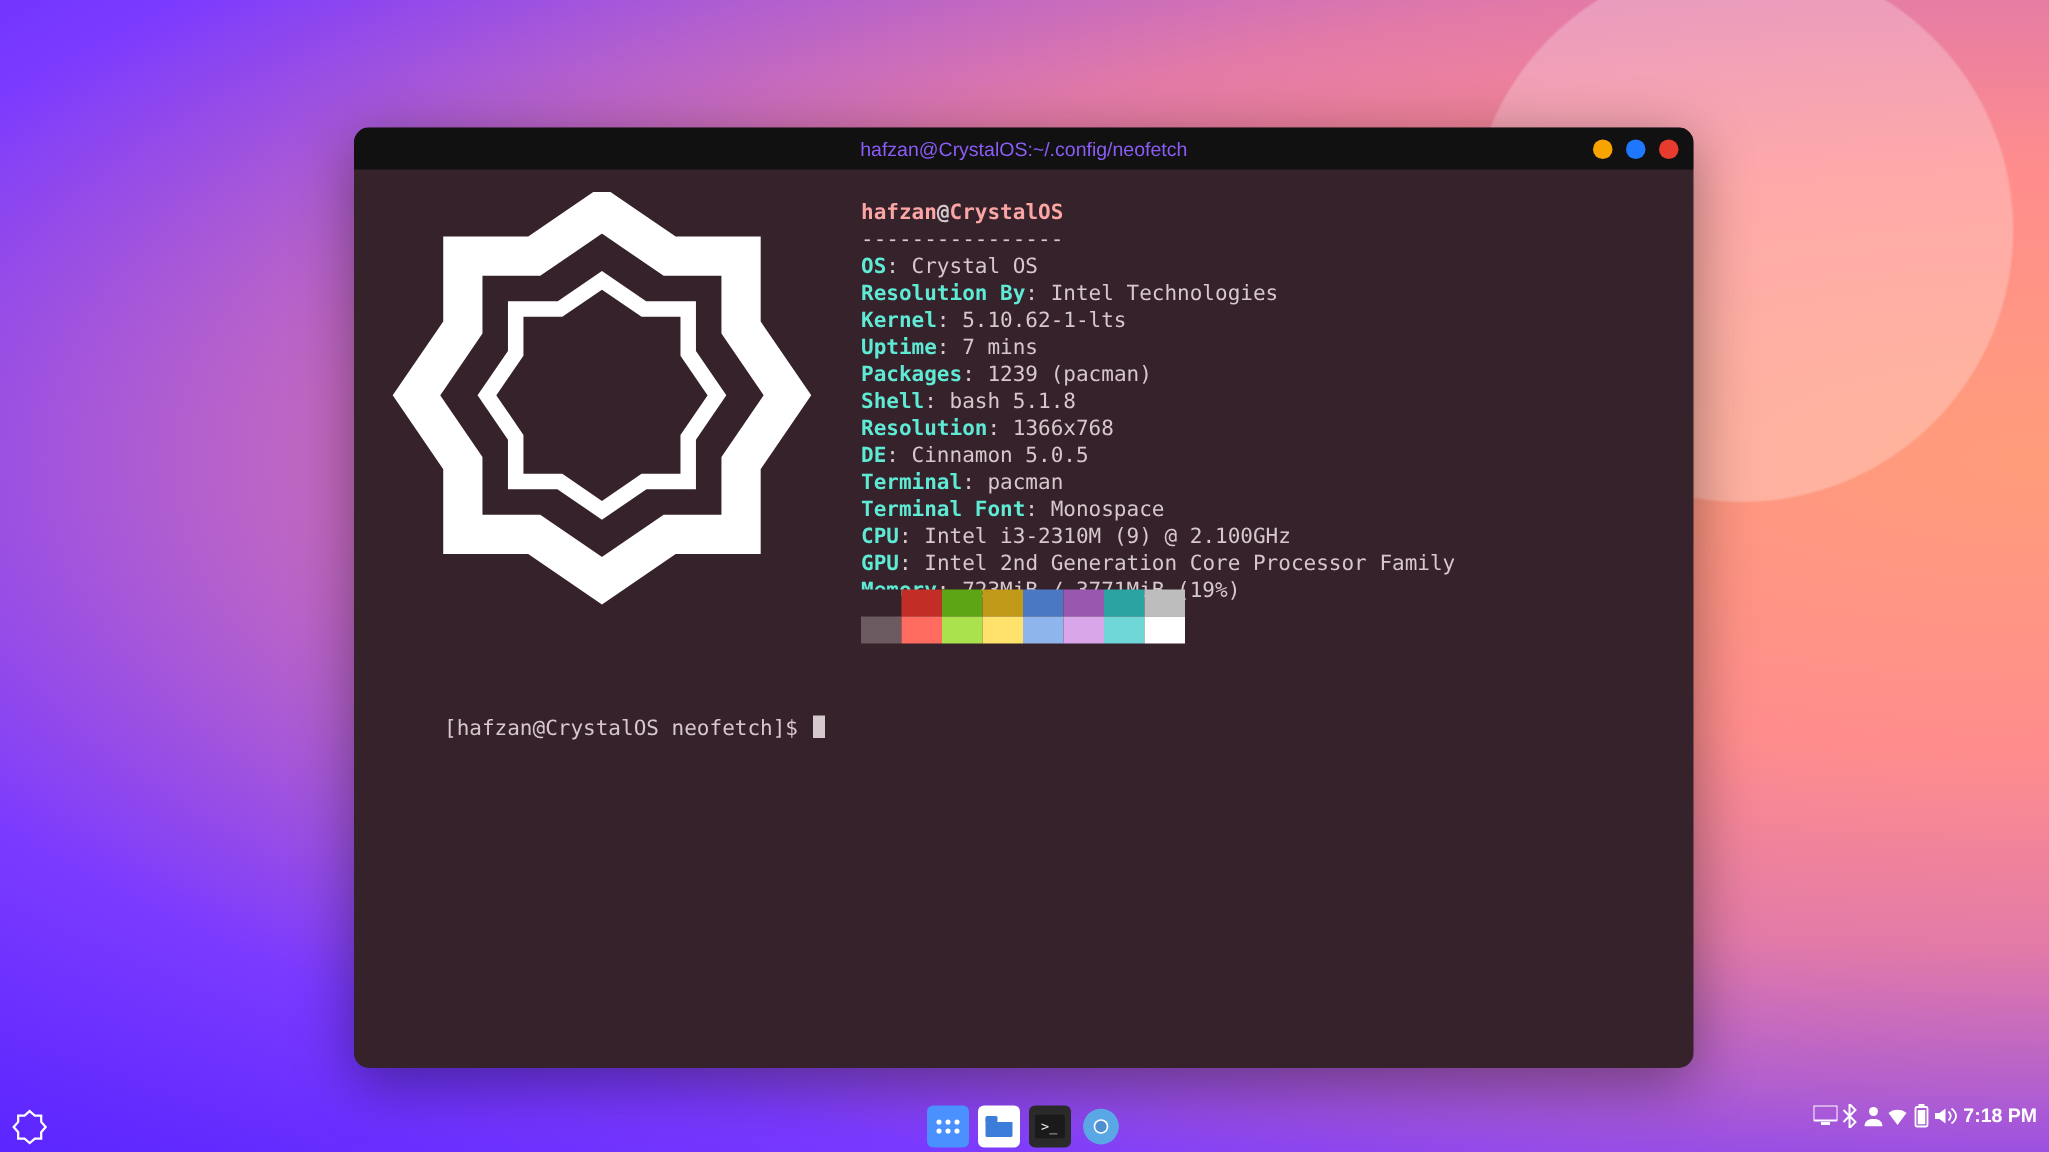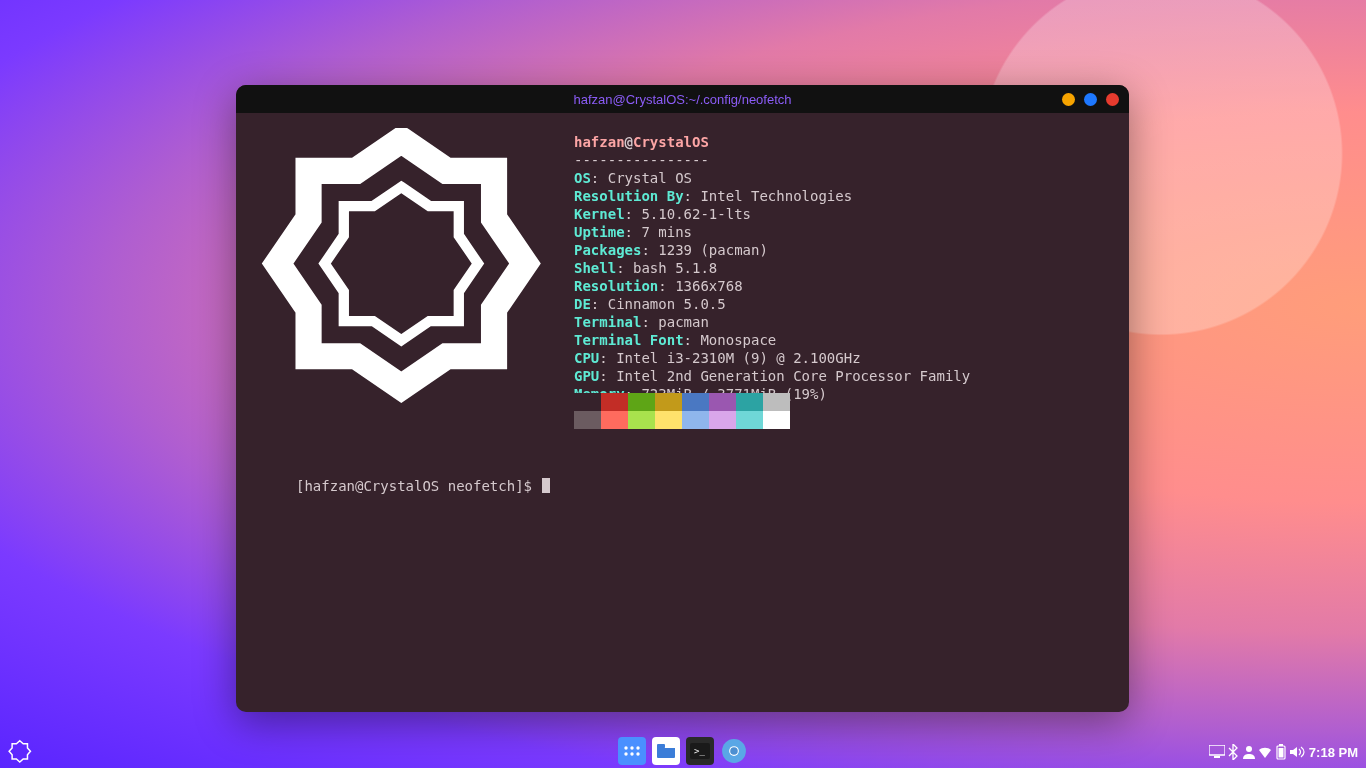--- a/index.html
+++ b/index.html
@@ -63,21 +63,21 @@
     position:absolute; left:0; bottom:0; width:100%; height:32px;
     background:rgba(0,0,0,0); display:flex; align-items:center;
   }
   #start { margin-left:7px; color:#fff; display:flex; align-items:center; cursor:pointer;}
   #dock { position:absolute; left:50%; transform:translateX(-50%); bottom:3px; display:flex; gap:6px; align-items:center;}
   .dock-item { width:28px; height:28px; border-radius:4px; display:flex; align-items:center; justify-content:center; cursor:pointer; }
   .dock-grid { background:#4a90ff; }
   .dock-files { background:#fff; }
   .dock-term { background:#2a2a2a; }
   .dock-chrome { background:transparent; }
-  #tray { position:absolute; right:8px; bottom:0; height:32px; display:flex; align-items:center; gap:0; color:#fff; }
+  #tray { position:absolute; right:8px; bottom:0; height:32px; display:flex; gap:0; color:#fff; }
   #tray .tico { display:flex; align-items:center; justify-content:center; width:16px; height:16px; }
   #clock { font-size:13px; font-weight:600; margin-left:4px; }
 </style>
 </head>
 <body>
 
 <div id="desktop">
 
   <div id="wp-logo">
     <svg width="230" height="230" viewBox="0 0 100 100">

